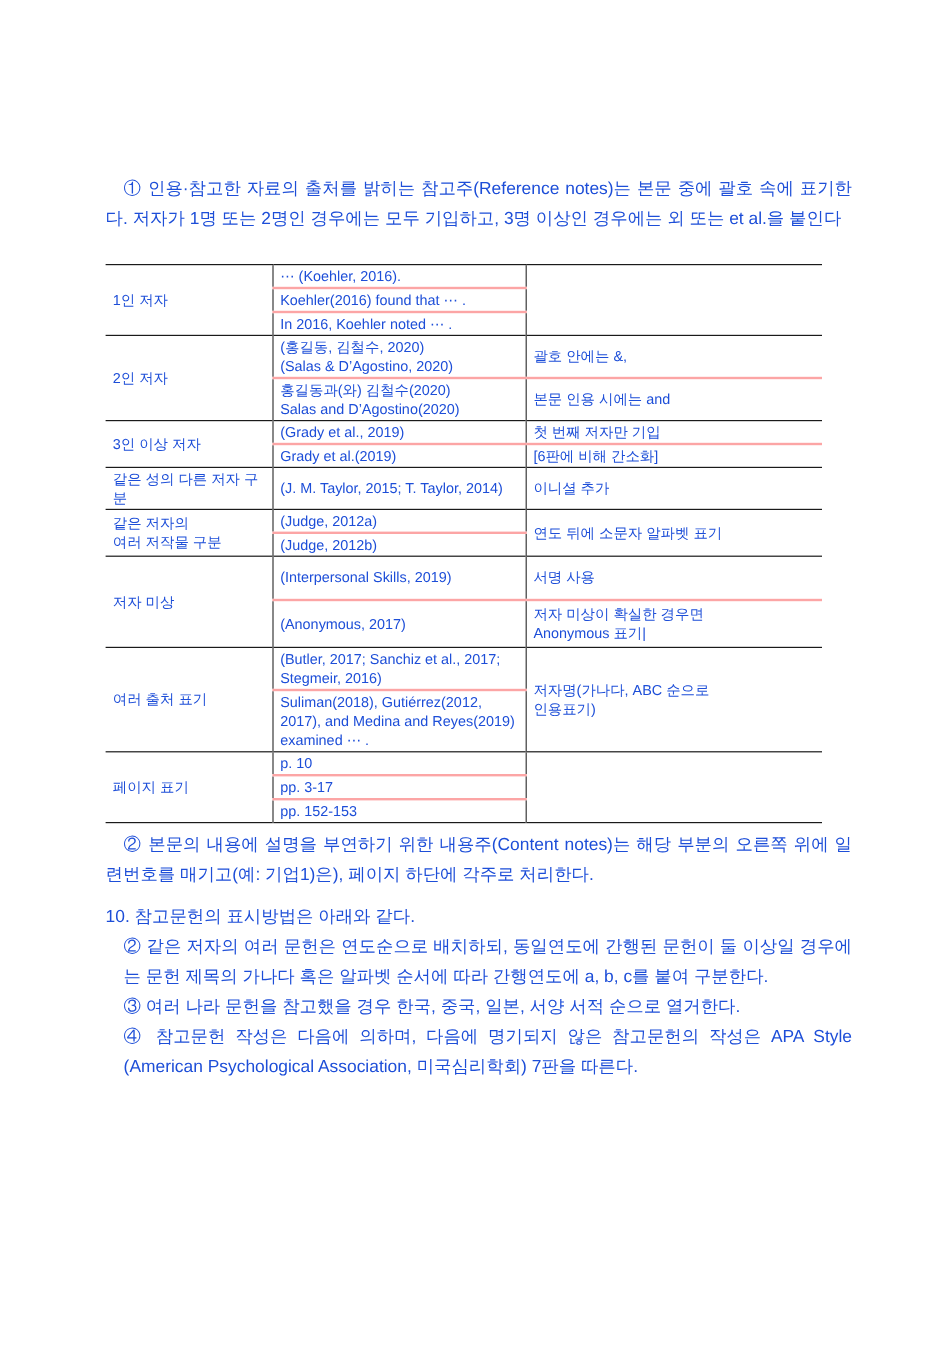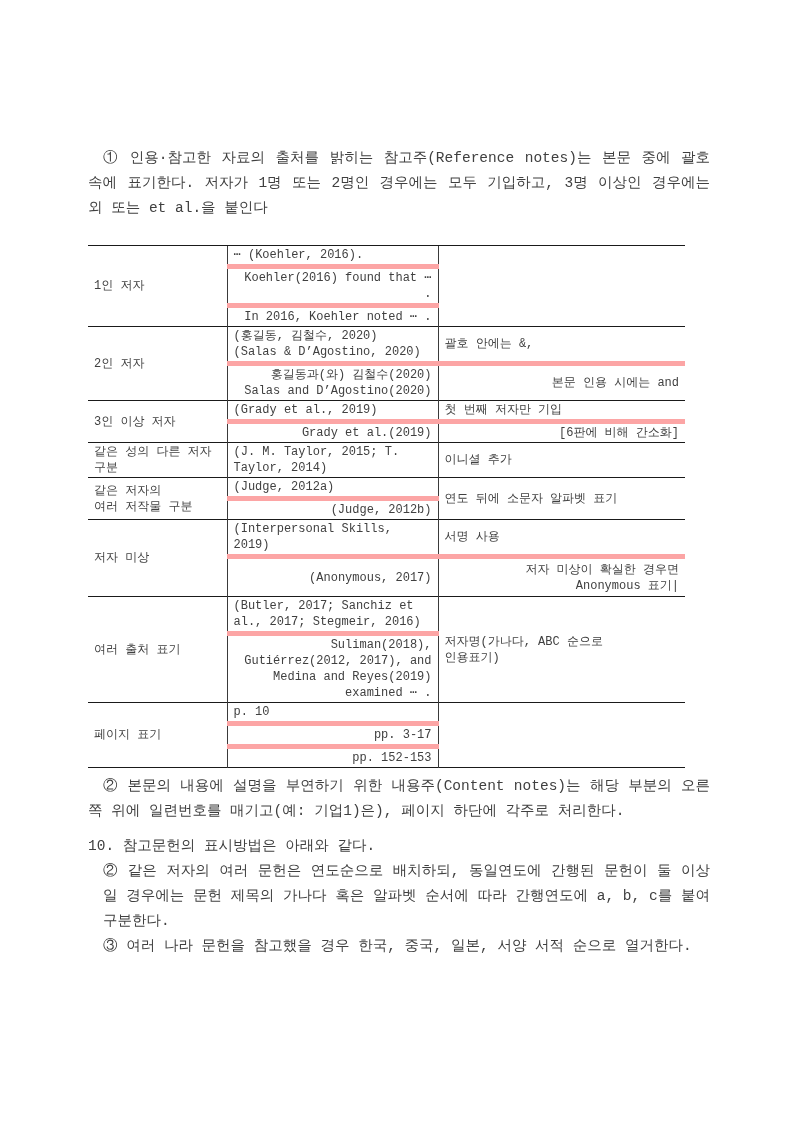--- a/index.html
+++ b/index.html
@@ -2,22 +2,22 @@
 <html><head>
 <meta charset="utf-8">
 <style>
   html, body { margin: 0; padding: 0; background: #ffffff; }
   .page {
     position: relative;
     width: 793px;
     height: 1121px;
     background: #ffffff;
     overflow: hidden;
-    font-family: Liberation Mono, monospace;
-    color: #404040;
+    font-family: Liberation Sans, sans-serif;
+    color: #1d4ed8;
   }
   .content { padding: 146px 83px 0 88px; }
   p { margin: 0; }
   .para { font-size: 14.5px; line-height: 25px; text-align: justify; }
   .indent { text-indent: 15px; }
   .example-block { margin-top: 24px; }
   .example-block p { font-size: 14.5px; line-height: 25px; text-align: left; }
 
   table.cite {
     border-collapse: collapse;
@@ -31,21 +31,21 @@
     font-size: 12px;
     line-height: 16px;
     vertical-align: middle;
     overflow: hidden;
   }
   col.c1 { width: 139px; }
   col.c2 { width: 211px; }
   col.c3 { width: 247px; }
   td.ex, td.note { border-left: 1px solid #3a3a3a; }
   tr.grp > td { border-top: 1.5px solid #1a1a1a; }
-  tr.sub > td { border-top: 5px solid #fca5a5; text-align: right; }
+  tr.sub > td { border-top: 2px solid #fca5a5; }
   tr.h17 { height: 17px; }
   tr.h18 { height: 18px; }
   tr.h33 { height: 33px; }
   tr.h36 { height: 36px; }
   tr.h40 { height: 40px; }
 
   .content-note { margin-top: 6px; }
   .sec10-heading { margin-top: 10px; }
   .sec10-item { margin-left: 15px; }
 </style>
@@ -161,15 +161,16 @@
           <td class="ex">pp. 152-153</td>
         </tr>
       </tbody>
     </table>
 
     <p class="para indent content-note">② 본문의 내용에 설명을 부연하기 위한 내용주(Content notes)는 해당 부분의 오른쪽 위에 일련번호를 매기고(예: 기업1)은), 페이지 하단에 각주로 처리한다.</p>
 
     <p class="para sec10-heading">10. 참고문헌의 표시방법은 아래와 같다.</p>
     <p class="para sec10-item">② 같은 저자의 여러 문헌은 연도순으로 배치하되, 동일연도에 간행된 문헌이 둘 이상일 경우에는 문헌 제목의 가나다 혹은 알파벳 순서에 따라 간행연도에 a, b, c를 붙여 구분한다.</p>
     <p class="para sec10-item">③ 여러 나라 문헌을 참고했을 경우 한국, 중국, 일본, 서양 서적 순으로 열거한다.</p>
+    <p class="para sec10-item">④ 참고문헌 작성은 다음에 의하며, 다음에 명기되지 않은 참고문헌의 작성은 APA Style (American Psychological Association, 미국심리학회) 7판을 따른다.</p>
 
   </div>
 </div>
 
 </body></html>

